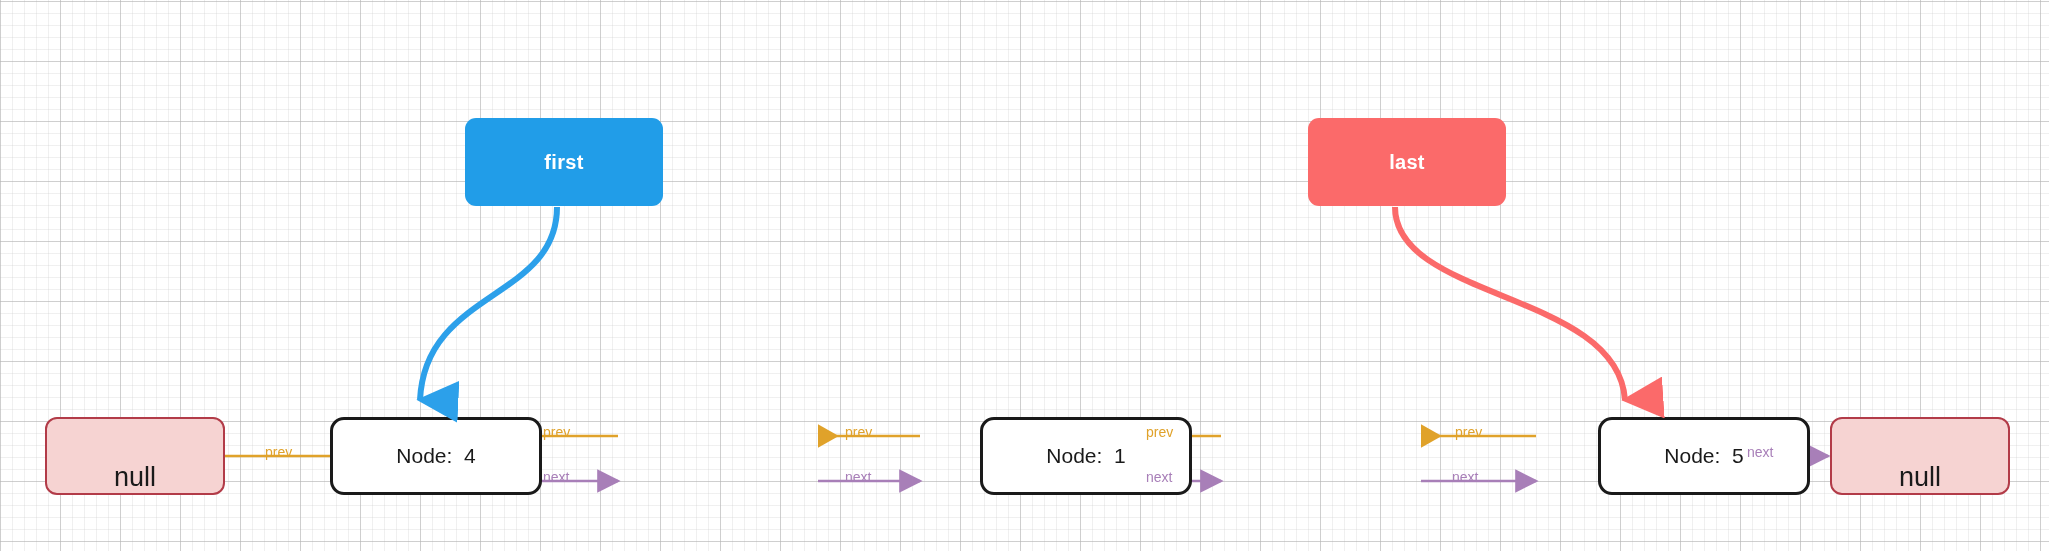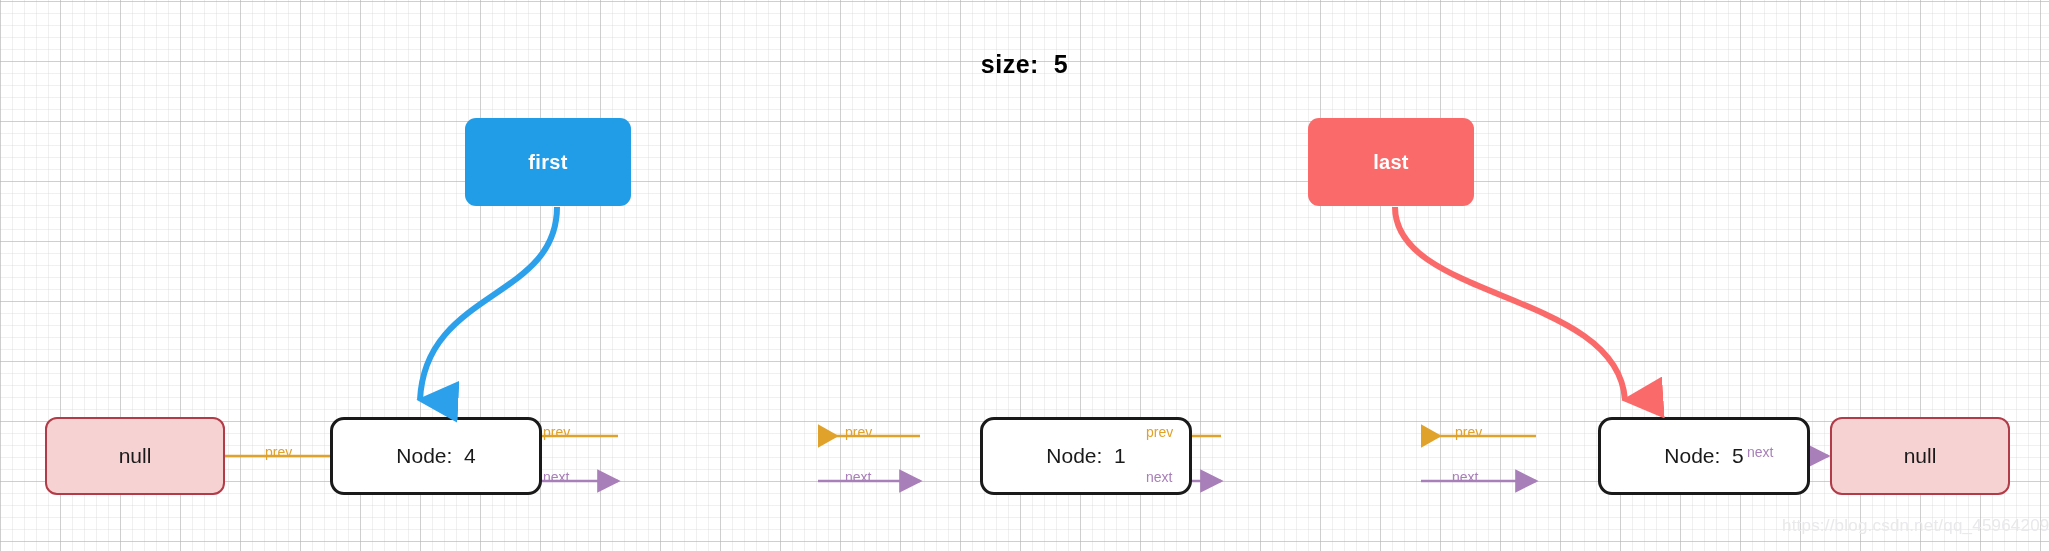--- a/index.html
+++ b/index.html
@@ -33,21 +33,21 @@
     font-size: 25px;
     font-weight: bold;
     color: #000000;
     letter-spacing: 0.5px;
     white-space: pre;
   }
 
   
   .ptr-box {
     position: absolute;
-    width: 166px;
+    width: 198px;
     height: 88px;
     border-radius: 11px;
     display: flex;
     align-items: center;
     justify-content: center;
     font-size: 20px;
     font-weight: bold;
     color: #ffffff;
     letter-spacing: 0.3px;
   }
@@ -74,23 +74,23 @@
   
   .null-box {
     position: absolute;
     top: 417px;
     width: 180px;
     height: 78px;
     background: #F6D3D2;
     border: 2px solid #B23B48;
     border-radius: 12px;
     display: flex;
-    align-items: center;
+    align-items: flex-end;
     justify-content: center;
-    font-size: 21px;
+    font-size: 27px;
     color: #1a1a1a;
   }
 
   
   .edge-label {
     position: absolute;
     font-size: 14px;
     white-space: nowrap;
     background: transparent;
     pointer-events: none;
@@ -122,21 +122,20 @@
     white-space: nowrap;
     letter-spacing: 0.2px;
     z-index: 5;
   }
 </style>
 </head>
 <body>
 
 <div id="canvas">
 
-  <div class="title">size:  5</div>
 
   <svg class="layer edges" viewBox="0 0 2049 551" preserveAspectRatio="none">
     <defs>
       <marker id="arw-prev" markerWidth="9" markerHeight="9" refX="8" refY="4.5" orient="auto" markerUnits="strokeWidth">
         <path d="M8,0 L8,9 L0,4.5 z" fill="#E0A22A"></path>
       </marker>
       <marker id="arw-next" markerWidth="9" markerHeight="9" refX="8" refY="4.5" orient="auto" markerUnits="strokeWidth">
         <path d="M0,0 L9,4.5 L0,9 z" fill="#A87FB8"></path>
       </marker>
     </defs>
@@ -236,15 +235,14 @@
 
     <div class="edge-label lbl-prev" style="left:1146px; top:424px;">prev</div>
     <div class="edge-label lbl-next" style="left:1146px; top:469px;">next</div>
 
     <div class="edge-label lbl-prev" style="left:1455px; top:424px;">prev</div>
     <div class="edge-label lbl-next" style="left:1452px; top:469px;">next</div>
 
     <div class="edge-label lbl-next" style="left:1747px; top:444px;">next</div>
   </div>
 
-  <div class="watermark">https://blog.csdn.net/qq_45964209</div>
 
 </div>
 
 </body></html>

